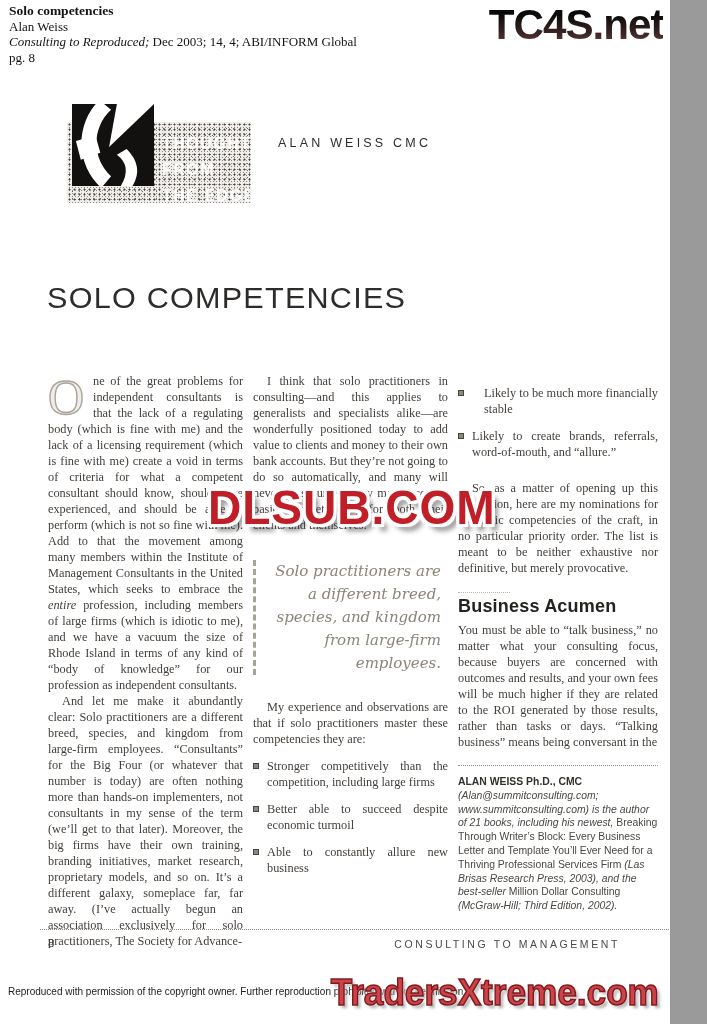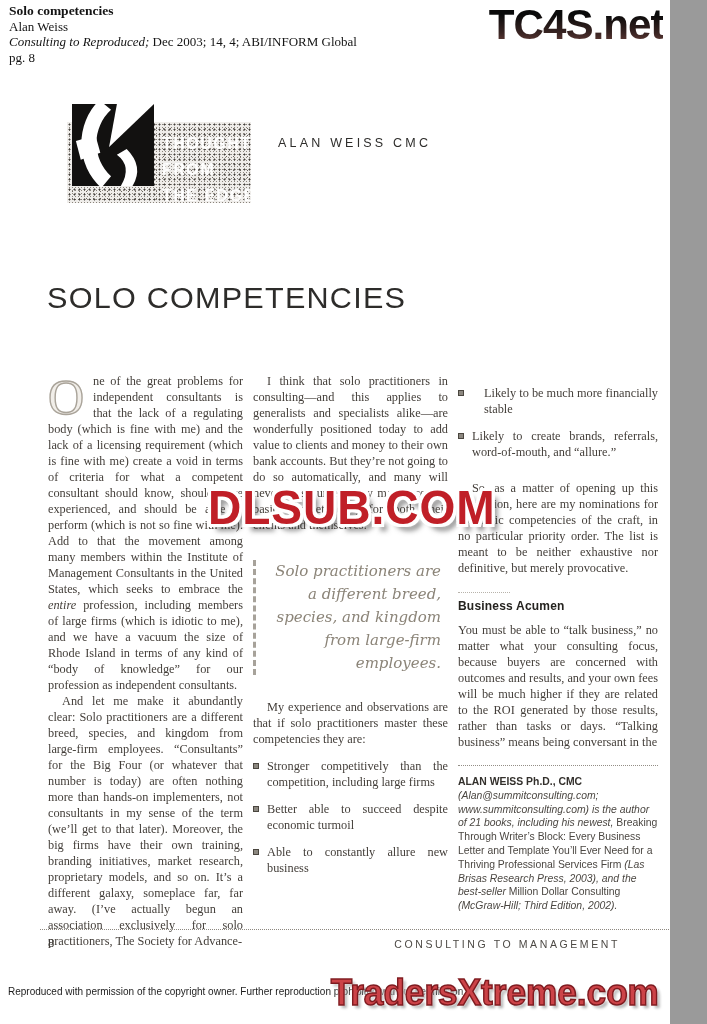--- a/index.html
+++ b/index.html
@@ -74,21 +74,21 @@
     margin:27px 8px 24px 0; padding-left:15px; border-left:3px dashed #a7a29a;
     font-family:"DejaVu Serif", serif; font-style:italic; font-size:15px; line-height:23px;
     color:#8b8478; text-align:right; width:188px;
   }
   .bullet { display:flex; margin-top:11px; }
   .bullet .bq { flex:0 0 auto; width:6px; height:6px; margin:5px 8px 0 0; background:#8c8880; border:1px solid #4a463f; }
   .bullet .bt { flex:1; }
   #col3 .bullet:first-child { margin-top:12px;gap:12px; }
   .gap20 { margin-top:20px; }
   .minirule { width:52px; border-top:1px dotted #b8b3ab; margin:16px 0 5px 0; }
-  .subhead { font-family:"Liberation Sans", sans-serif; font-weight:bold; font-size:12px; color:#25231f; margin-bottom:8px; letter-spacing:.2px; }
+  .subhead { font-family:"Liberation Sans", sans-serif; font-weight:bold; font-size:18px; color:#25231f; margin-bottom:8px; letter-spacing:.2px; }
   
   #bio { margin-top:15px; border-top:1px dotted #938e86; padding-top:9px; text-align:left;
          font-size:10.4px; line-height:13.8px; color:#4b4742; font-family:"Liberation Sans", sans-serif; }
   #bio .b { font-weight:bold; color:#33302c; }
   #bio .i { font-style:italic; }
   
   #foot-rule { position:absolute; left:40px; top:929px; width:633px; border-top:1px dotted #8d8880; }
   #foot-page { position:absolute; left:48px; top:936px; font-size:12.5px; color:#3c3935; font-family:"Liberation Serif", serif; }
   #foot-journal { position:absolute; right:50px; top:938px; font-family:"Liberation Sans", sans-serif;
                   font-size:10.5px; letter-spacing:2.6px; color:#4c4944; }

